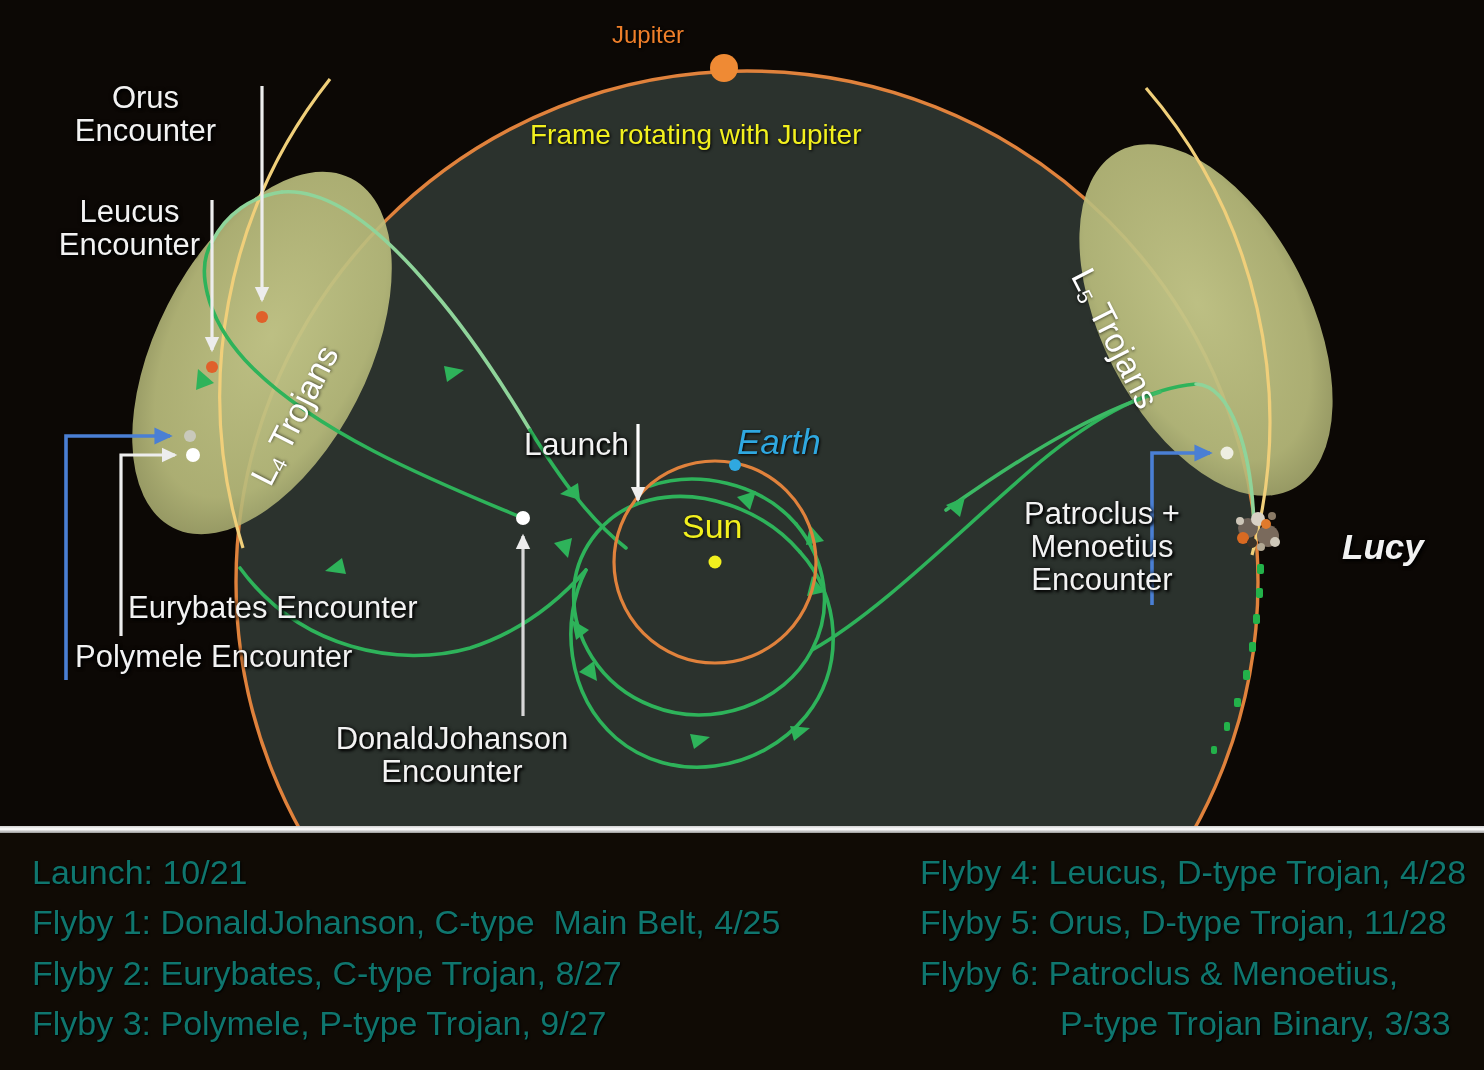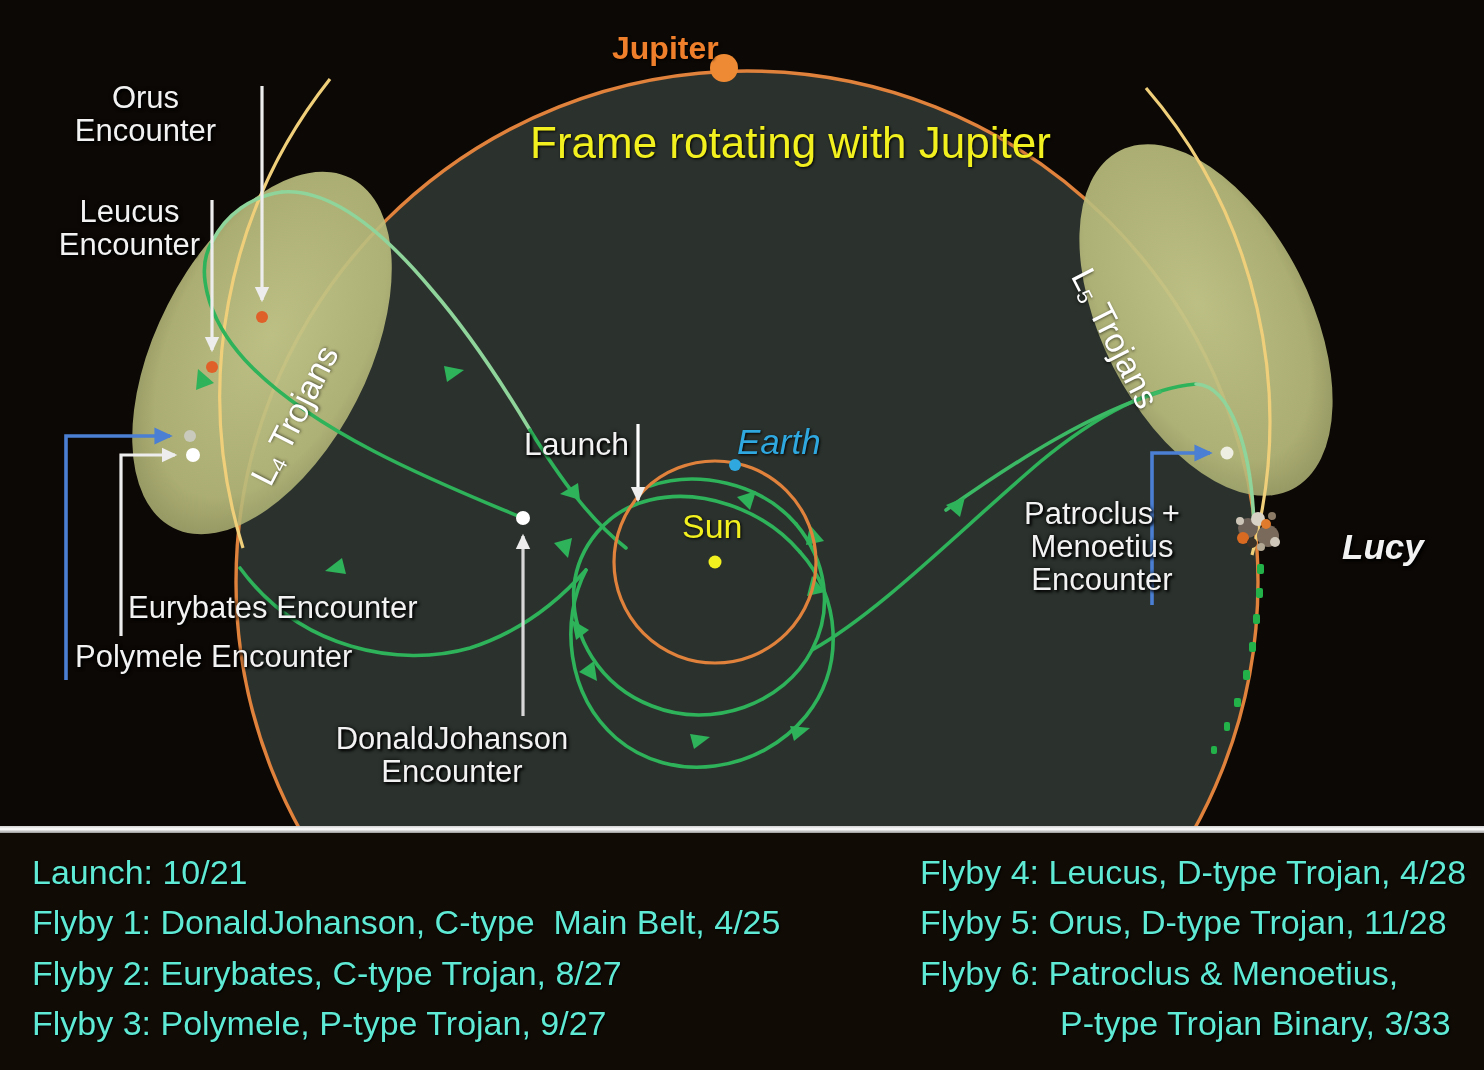--- a/index.html
+++ b/index.html
@@ -26,41 +26,41 @@
   .enc.c{text-align:center;}
 
   #lbl-orus{left:28px;top:82px;width:235px;}
   #lbl-leucus{left:22px;top:196px;width:215px;text-align:center;}
   #lbl-eurybates{left:128px;top:592px;}
   #lbl-polymele{left:75px;top:641px;}
   #lbl-dj{left:325px;top:723px;width:254px;text-align:center;}
   #lbl-launch{left:524px;top:428px;font-size:32px;}
   #lbl-patroclus{left:1016px;top:498px;width:172px;text-align:center;font-size:31px;}
 
-  #lbl-jupiter{left:612px;top:32px;font-size:32px;font-weight:bold;}
-  #lbl-frame{left:530px;top:120px;font-size:44px;}
+  #lbl-jupiter{left:612px;top:22px;font-size:24px;}
+  #lbl-frame{left:530px;top:120px;font-size:28px;}
   #lbl-sun{left:682px;top:508px;font-size:34px;}
   #lbl-earth{left:737px;top:423px;font-size:35px;}
   #lbl-lucy{left:1302px;top:528px;font-size:35px;font-weight:bold;font-style:italic;margin-left:40px;}
 
   
   .trojan{position:absolute;color:#ffffff;font-size:34px;white-space:nowrap;
           text-shadow:1px 1px 3px rgba(0,0,0,.55);}
   .trojan sub{font-size:21px;vertical-align:-4px;}
   #lbl-l4{left:243px;top:474px;transform-origin:0 0;transform:rotate(-63deg);}
   #lbl-l5{left:1098px;top:262px;transform-origin:0 0;transform:rotate(63deg);}
 
   
   #divider{position:absolute;left:0;top:826px;width:1484px;height:7px;
            background:linear-gradient(#cfcfcf,#ffffff 45%,#9a9a9a);}
   #legend{position:absolute;left:0;top:833px;width:1484px;height:237px;background:#100b05;}
   .legcol{position:absolute;top:14px;}
   #legleft{left:32px;}
   #legright{left:920px;}
-  .legline{color:#5eead4;font-size:34px;line-height:1.48;white-space:pre;
+  .legline{color:#0f766e;font-size:34px;line-height:1.48;white-space:pre;
            text-shadow:1px 1px 2px #000;}
   .legline.indent{padding-left:140px;}
 </style>
 </head>
 <body>
 
 <div id="stage">
 
   <div id="diagram">
 

